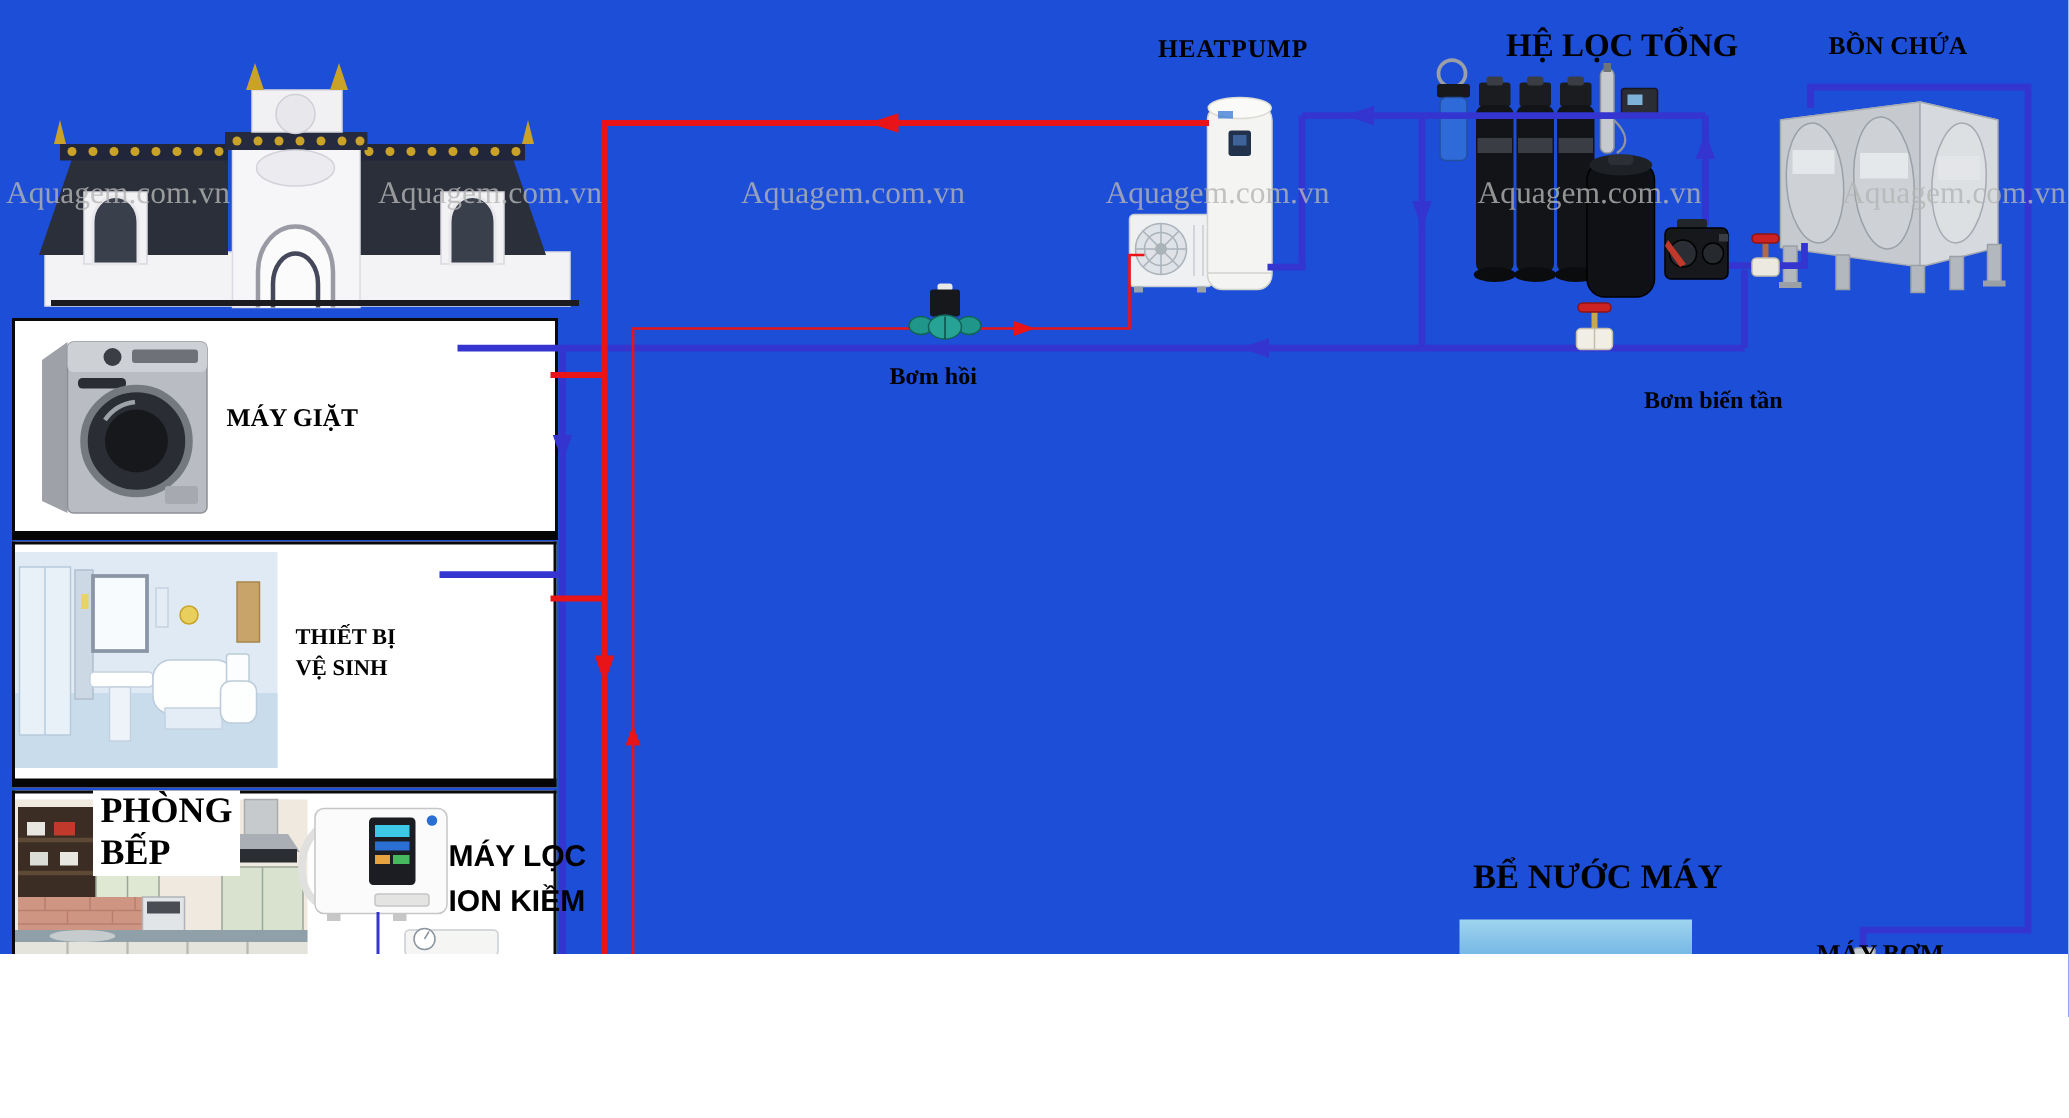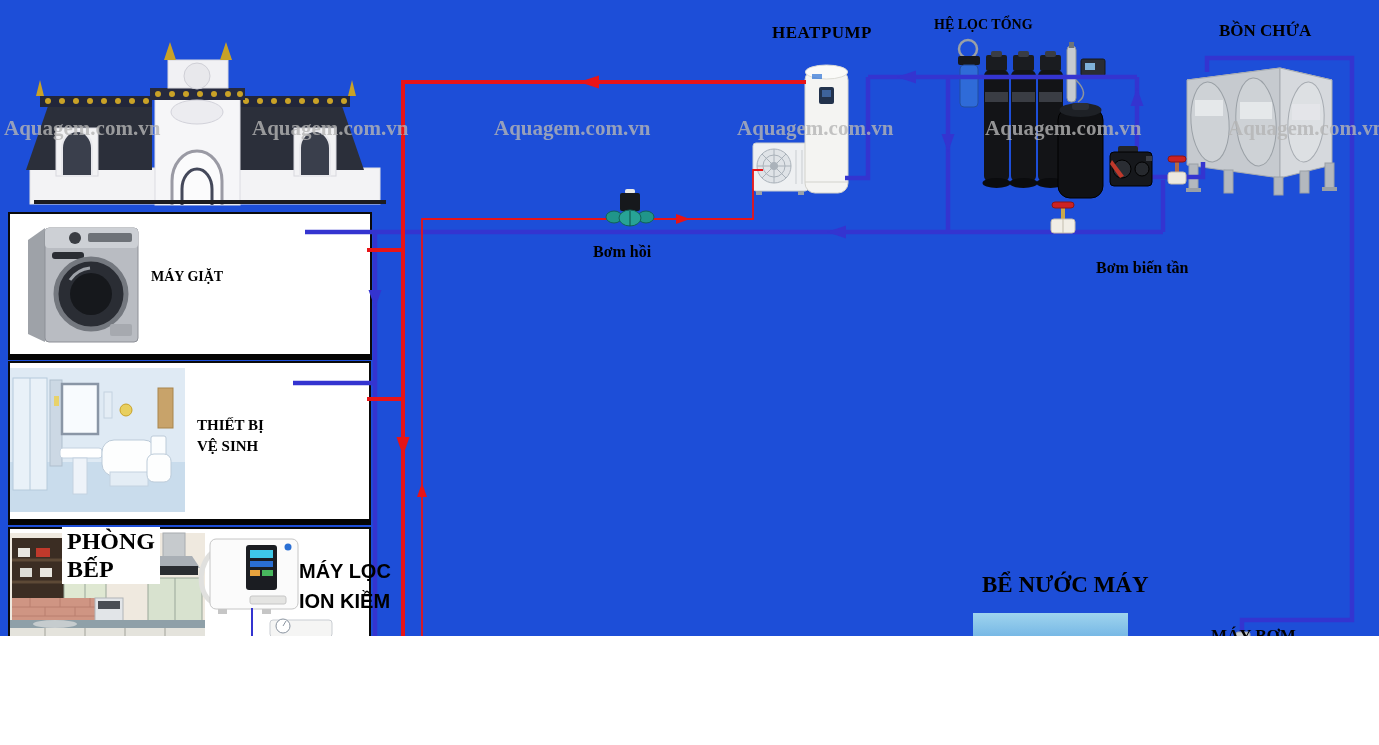--- a/index.html
+++ b/index.html
@@ -12,21 +12,21 @@
     background:#ffffff; z-index:1;
   }
   #gfx { position:absolute; left:0; top:0; z-index:2; }
   .lbl {
     position:absolute; z-index:3; font-weight:bold; color:#000;
     font-family:"Liberation Serif", serif; white-space:nowrap;
   }
   .lbl span { display:block; }
   .wm {
     position:absolute; z-index:4; color:#b5b5b5; opacity:.8;
-    font-size:21px; font-weight:bold; font-family:"Liberation Serif", serif;
+    font-size:21px; font-weight:normal; font-family:"Liberation Serif", serif;
     white-space:nowrap;
   }
   .sans { font-family:"Liberation Sans", sans-serif; }
   .whitebg { background:#ffffff; padding:1px 5px; }
 </style>
 </head>
 <body>
 
 <div id="canvas">
 
@@ -381,27 +381,27 @@
       </g>
       <rect x="1302" y="656" width="9" height="40" rx="3" fill="#2a5fc0"></rect>
       <circle cx="1231" cy="678" r="33" fill="#e4e7ea" stroke="#aab2ba" stroke-width="2.5"></circle>
       <circle cx="1231" cy="678" r="20" fill="#ccd2d8" stroke="#aab2ba"></circle>
       <circle cx="1231" cy="678" r="6" fill="#9aa2ab"></circle>
       <rect x="1194" y="671" width="11" height="13" fill="#b8bfc6" stroke="#9aa2ab"></rect>
     </g>
   </svg>
 
   <div class="lbl" style="left:772px; top:23px; font-size:17px; letter-spacing:.5px;">HEATPUMP</div>
-  <div class="lbl" style="left:934px; top:17px; font-size:14px;">HỆ LỌC TỔNG</div>
+  <div class="lbl" style="left:1004px; top:17px; font-size:22px;">HỆ LỌC TỔNG</div>
   <div class="lbl" style="left:1219px; top:21px; font-size:17px;">BỒN CHỨA</div>
   <div class="lbl" style="left:593px; top:243px; font-size:16px;">Bơm hồi</div>
   <div class="lbl" style="left:1096px; top:259px; font-size:16px;">Bơm biến tần</div>
   <div class="lbl" style="left:982px; top:572px; font-size:23px;">BỂ NƯỚC MÁY</div>
   <div class="lbl" style="left:1211px; top:590px; font-size:17px;margin-top:36px;">MÁY BƠM</div>
-  <div class="lbl" style="left:151px; top:269px; font-size:14px;">MÁY GIẶT</div>
+  <div class="lbl" style="left:151px; top:269px; font-size:17px;">MÁY GIẶT</div>
   <div class="lbl" style="left:197px; top:415px; font-size:15px; line-height:1.4;">
     <span>THIẾT BỊ</span>
     <span>VỆ SINH</span>
   </div>
   <div class="lbl whitebg" style="left:62px; top:527px; font-size:24px; line-height:1.15;">
     <span>PHÒNG</span>
     <span>BẾP</span>
   </div>
   <div class="lbl sans" style="left:299px; top:536px; font-size:20px; line-height:1.5;margin-top:20px;">
     <span>MÁY LỌC</span>

